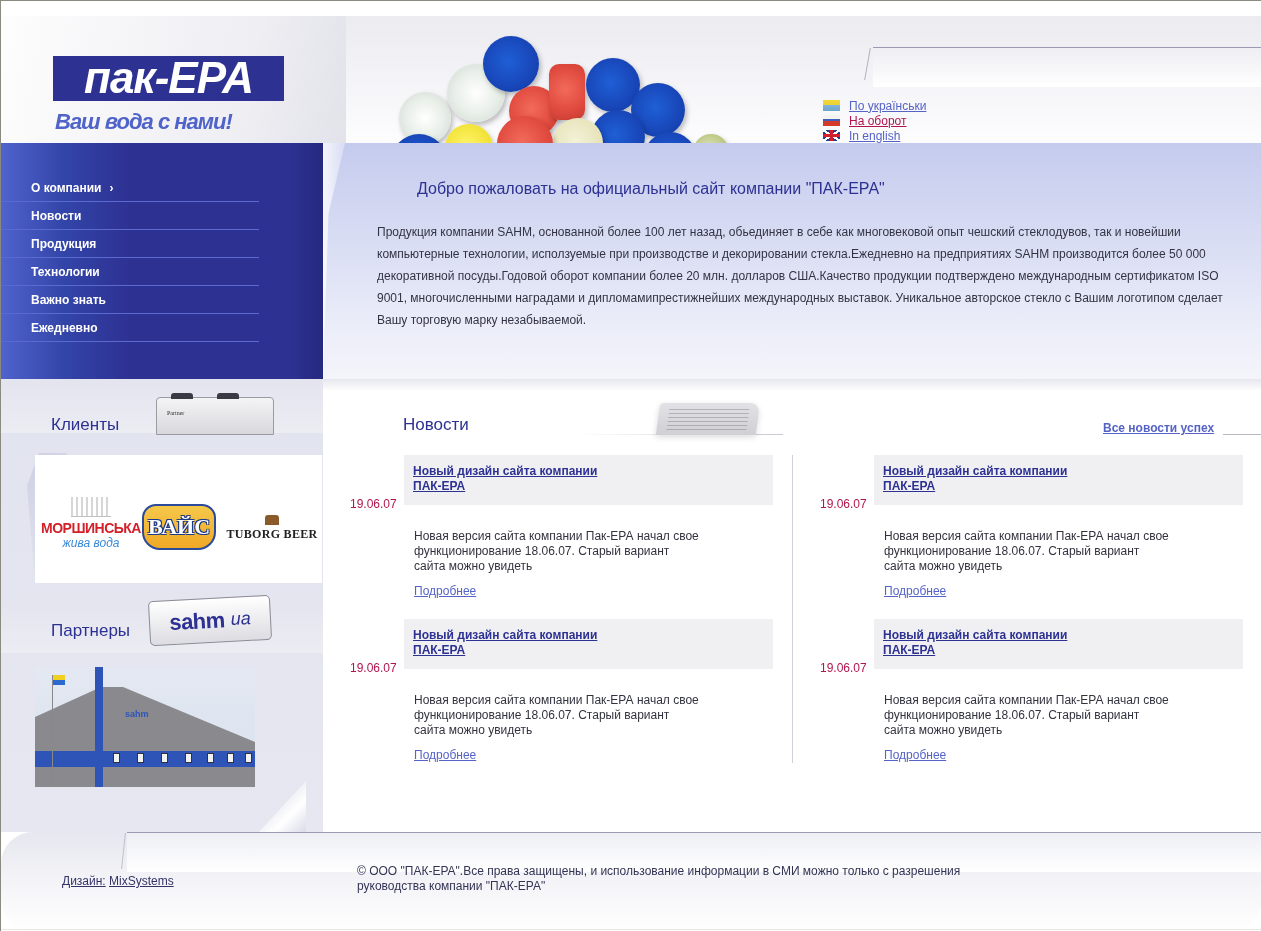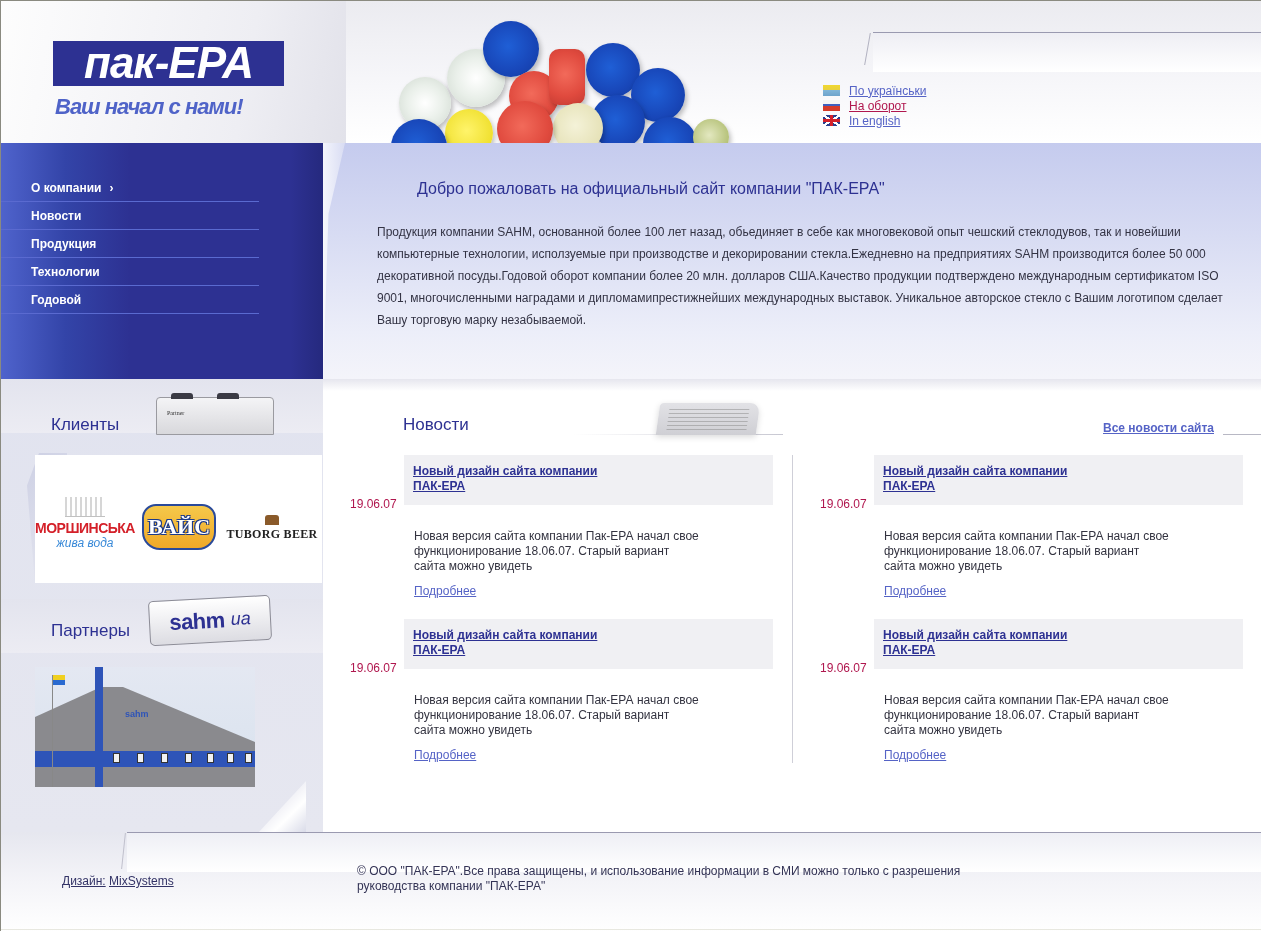--- a/index.html
+++ b/index.html
@@ -2,21 +2,21 @@
 <html><head>
 <meta charset="utf-8">
 <style>
   * { box-sizing: border-box; margin: 0; padding: 0; }
   html, body { width: 1261px; height: 931px; overflow: hidden; background: #ffffff; }
   body { font-family: "Liberation Sans", "DejaVu Sans", sans-serif; font-size: 12px; color: #333; position: relative; }
   .page { position: absolute; left: 0; top: 0; width: 1261px; height: 931px; border-top: 1px solid #8a8a80; border-left: 1px solid #8a8a80; overflow: hidden; background: #fff; }
   a { cursor: pointer; }
 
   
-  .header { position: absolute; left: 0; top: 0; width: 1261px; height: 142px; background: linear-gradient(180deg, #ebebf0 0%, #f7f7fa 60%, #ffffff 100%); }
+  .header { position: absolute; left: 0; top: 15px; width: 1261px; height: 142px; background: linear-gradient(180deg, #ebebf0 0%, #f7f7fa 60%, #ffffff 100%); }
   .logo-wrap { position: absolute; left: 0; top: 0; width: 345px; height: 142px; background: linear-gradient(100deg, #fdfdfd 0%, #eeeef3 70%, #e2e2ea 100%); }
   .logo-box { position: absolute; left: 52px; top: 40px; width: 231px; height: 45px; background: #2d3192; }
   .logo-text { position: absolute; left: 0; top: -2px; width: 231px; text-align: center; font-family: "Liberation Sans", sans-serif; font-weight: bold; font-style: italic; font-size: 44px; color: #ffffff; letter-spacing: -1px; line-height: 48px; }
   .slogan { position: absolute; left: 54px; top: 93px; font-weight: bold; font-style: italic; font-size: 22px; color: #4f63c8; letter-spacing: -1px; }
   .caps-area { position: absolute; left: 350px; top: 12px; width: 420px; height: 130px; }
   .cap { position: absolute; border-radius: 50%; box-shadow: 2px 3px 5px rgba(0,0,0,0.25); }
   .cap.blue { background: radial-gradient(circle at 45% 45%, #1f5fd6 0%, #1846b8 60%, #123a9a 100%); }
   .cap.red { background: radial-gradient(circle at 45% 45%, #f26a5a 0%, #e04a3e 60%, #c43b32 100%); }
   .cap.white { background: radial-gradient(circle at 50% 50%, #ffffff 0%, #e9efe9 50%, #cfd8cf 100%); }
   .cap.yellow { background: radial-gradient(circle at 45% 45%, #fff46a 0%, #f0e030 70%, #d8c820 100%); }
@@ -93,39 +93,39 @@
   .news-divider { position: absolute; left: 469px; top: 76px; width: 1px; height: 308px; background: #cfcfd8; }
 
   .news-item { position: absolute; width: 420px; }
   .news-date { position: absolute; left: 0; top: 18px; font-size: 12px; color: #b0164e; margin-top: 24px; }
   .news-headbox { position: absolute; left: 54px; top: 0; width: 369px; height: 50px; background: #f0f0f3; padding: 9px 9px; }
   .news-headline { font-size: 12px; font-weight: bold; color: #2d3192; text-decoration: underline; line-height: 15px; display: block; width: 200px; }
   .news-body { position: absolute; left: 64px; top: 74px; width: 290px; font-size: 12px; line-height: 15px; color: #333340; }
   .news-more { position: absolute; left: 64px; top: 129px; font-size: 12px; color: #5563c6; text-decoration: underline; }
 
   
-  .footer { position: absolute; left: 0; top: 831px; width: 1261px; height: 100px; background: linear-gradient(180deg, #e6e7ef 0%, #f4f4f8 50%, #ffffff 100%); }
+  .footer { position: absolute; left: 0; top: 831px; width: 1261px; height: 100px; background: linear-gradient(180deg, #e6e7ef 0%, #f4f4f8 50%, #ffffff 100%); border-radius: 32px; }
   .footer-bar { position: absolute; left: 126px; top: 0; width: 1135px; height: 40px; border-top: 1px solid #9a9ab0; background: linear-gradient(180deg, #eeeff5 0%, #ffffff 100%); }
   .footer-bar::before { content: ""; position: absolute; left: -4px; top: 0; width: 4px; height: 36px; border-left: 1px solid #c0c0cc; transform: skewX(-6deg); }
   .footer-design { position: absolute; left: 61px; top: 42px; font-size: 12px; color: #333366; }
   .footer-design a { color: #333366; text-decoration: underline; }
   .footer-copy { position: absolute; left: 356px; top: 32px; width: 640px; font-size: 12px; line-height: 15px; color: #333355; }
   .footer-bottomline { position: absolute; left: 0; top: 97px; width: 1261px; height: 1px; background: #e8e8e0; }
 </style>
 </head>
 <body>
 
 <div class="page">
 
   <div class="header">
     <div class="logo-wrap">
       <a class="logo-box">
         <span class="logo-text">пак-ЕРА</span>
       </a>
-      <div class="slogan">Ваш начал с нами!</div>
+      <div class="slogan">Ваш вода с нами!</div>
     </div>
 
     <div class="caps-area">
       <div class="cap white" style="left:48px;top:64px;width:52px;height:52px;"></div>
       <div class="cap white" style="left:96px;top:36px;width:58px;height:58px;"></div>
       <div class="cap blue" style="left:132px;top:8px;width:56px;height:56px;"></div>
       <div class="cap red" style="left:158px;top:58px;width:50px;height:50px;"></div>
       <div class="cap red" style="left:198px;top:36px;width:36px;height:56px;border-radius:10px;"></div>
       <div class="cap blue" style="left:235px;top:30px;width:54px;height:54px;"></div>
       <div class="cap blue" style="left:280px;top:55px;width:54px;height:54px;"></div>
@@ -165,21 +165,24 @@
       <div class="nav-item">
         <span class="nav-label">Новости</span>
       </div>
       <div class="nav-item">
         <span class="nav-label">Продукция</span>
       </div>
       <div class="nav-item">
         <span class="nav-label">Технологии</span>
       </div>
       <div class="nav-item">
-        <span class="nav-label">Годовой</span>
+        <span class="nav-label">Важно знать</span>
+      </div>
+      <div class="nav-item">
+        <span class="nav-label">Ежедневно</span>
       </div>
     </div>
   </div>
 
   <div class="welcome">
     <div class="welcome-fold"></div>
     <h1 class="welcome-title" style="font-weight:normal;margin-left:40px;">Добро пожаловать на официальный сайт компании "ПАК-ЕРА"</h1>
     <p class="welcome-text">Продукция компании SAHM, основанной более 100 лет назад, обьединяет в себе как многовековой опыт чешский стеклодувов, так и новейшии компьютерные технологии, исползуемые при производстве и декорировании стекла.Ежедневно на предприятиях SAHM производится более 50 000 декоративной посуды.Годовой оборот компании более 20 млн. долларов США.Качество продукции подтверждено международным сертификатом ISO 9001, многочисленными наградами и дипломамипрестижнейших международных выставок. Уникальное авторское стекло с Вашим логотипом сделает Вашу торговую марку незабываемой.</p>
   </div>
 
@@ -192,21 +195,21 @@
         <span class="rolodex-text">Partner</span>
       </div>
     </div>
     <div class="sidebar-block-head" style="top:220px;">
       <div class="sidebar-head-title" style="top:22px;">Партнеры</div>
     </div>
   </div>
 
   <div class="clients-fold"></div>
   <div class="clients-card">
-    <a class="client-logo" style="left:6px;top:36px;width:88px;height:64px;justify-content:center;">
+    <a class="client-logo" style="left:12px;top:36px;width:88px;height:64px;justify-content:center;">
       <span class="morshin-pic"></span>
       <span class="morshin-title">МОРШИНСЬКА</span>
       <span class="morshin-sub">жива вода</span>
     </a>
     <a class="client-logo" style="left:104px;top:46px;width:80px;height:52px;">
       <span class="vais-badge">
           <span class="vais-text">ВАЙС</span>
         </span>
     </a>
     <a class="client-logo" style="left:190px;top:58px;width:94px;height:30px;">
@@ -238,21 +241,21 @@
 
   <div class="corner-curl"></div>
 
   <div class="news">
     <div class="news-topshade"></div>
     <h2 class="news-title" style="font-weight:normal;">Новости</h2>
     <div class="news-title-line"></div>
     <div class="newspaper">
         <div class="newspaper-lines"></div>
       </div>
-    <a class="all-news">Все новости сайта</a>
+    <a class="all-news">Все новости успех</a>
     <div class="all-news-line"></div>
     <div class="news-divider"></div>
 
     <div class="news-item" style="left:27px;top:76px;">
       <span class="news-date">19.06.07</span>
       <div class="news-headbox">
         <a class="news-headline">Новый дизайн сайта компании ПАК-ЕРА</a>
       </div>
       <p class="news-body">Новая версия сайта компании Пак-ЕРА начал свое функционирование 18.06.07. Старый вариант сайта можно увидеть</p>
       <a class="news-more">Подробнее</a>

